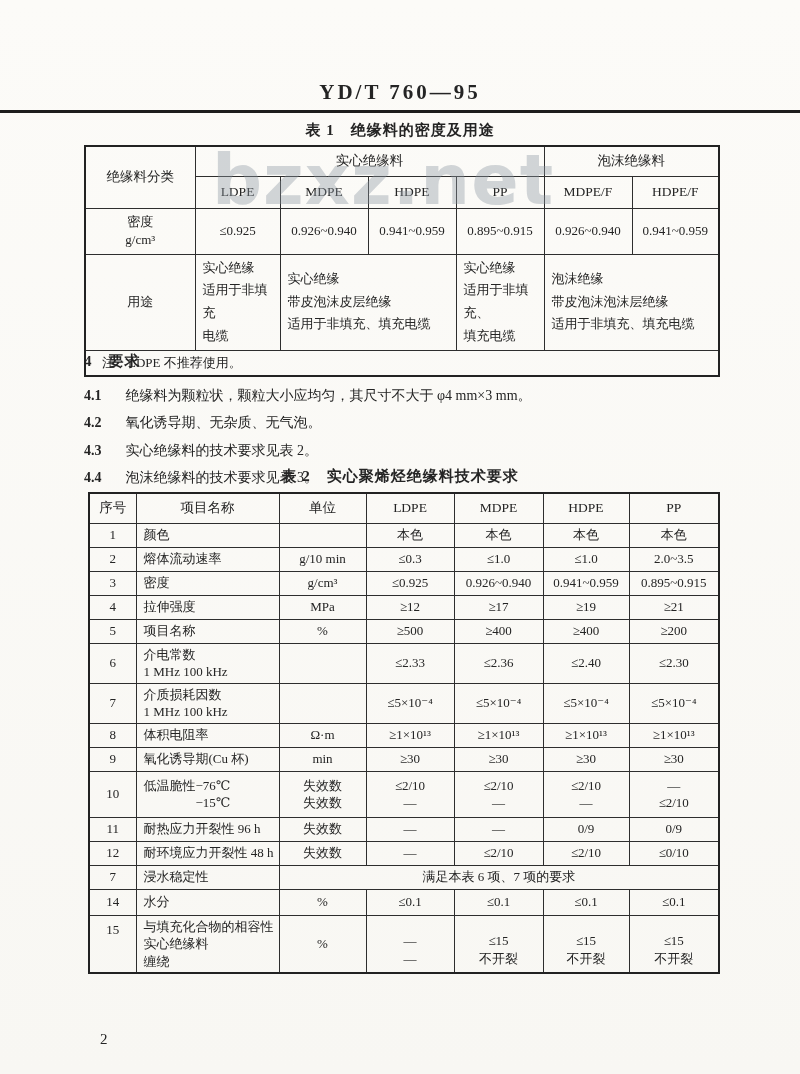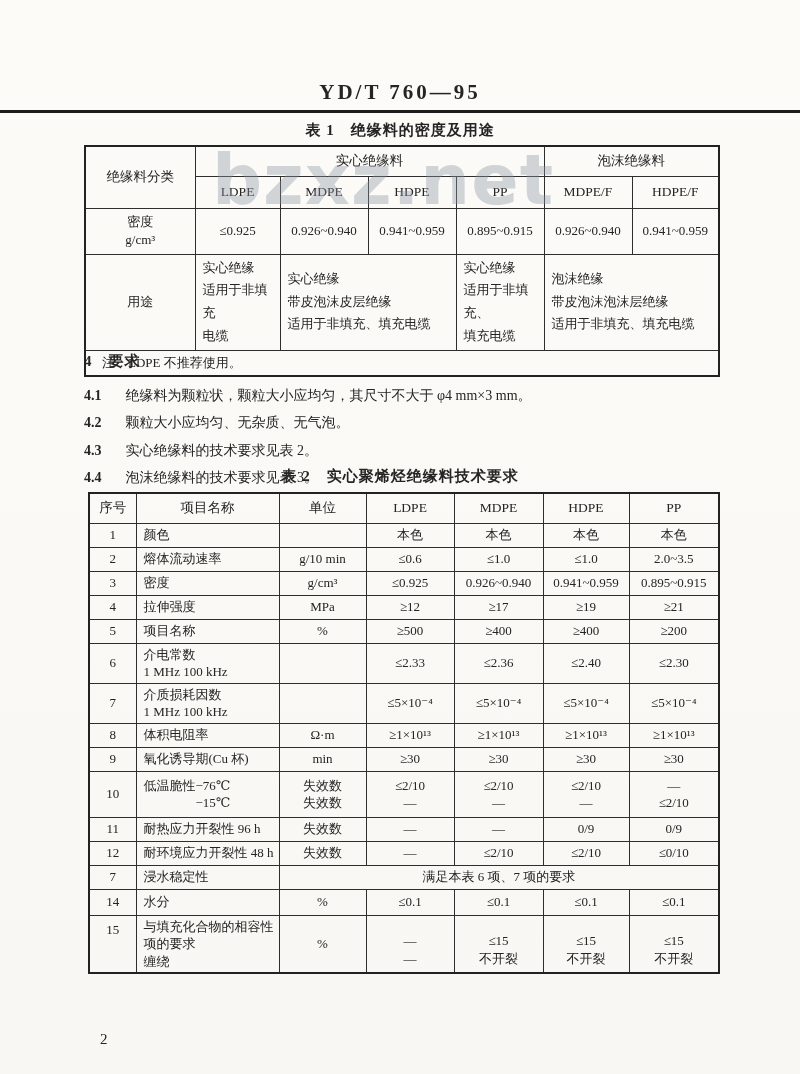--- a/index.html
+++ b/index.html
@@ -126,21 +126,21 @@
   </div>
 
   <div class="sec4">
     <div class="sec4-heading">
       <span class="no">4</span><span>要求</span>
     </div>
     <div class="sec4-item">
       <span class="no">4.1</span><span>绝缘料为颗粒状，颗粒大小应均匀，其尺寸不大于 φ4 mm×3 mm。</span>
     </div>
     <div class="sec4-item">
-      <span class="no">4.2</span><span>颗粒大小应均匀、无杂质、无气泡。</span>
+      <span class="no">4.2</span><span>氧化诱导期、无杂质、无气泡。</span>
     </div>
     <div class="sec4-item">
       <span class="no">4.3</span><span>实心绝缘料的技术要求见表 2。</span>
     </div>
     <div class="sec4-item">
       <span class="no">4.4</span><span>泡沫绝缘料的技术要求见表 3。</span>
     </div>
   </div>
 
   <div class="caption c-t2">表 2　实心聚烯烃绝缘料技术要求</div>
@@ -174,21 +174,21 @@
         <td>本色</td>
         <td>本色</td>
         <td>本色</td>
         <td>本色</td>
       </tr>
 
       <tr style="height:24px">
         <td>2</td>
         <td class="left">熔体流动速率</td>
         <td>g/10 min</td>
-        <td>≤0.6</td>
+        <td>≤0.3</td>
         <td>≤1.0</td>
         <td>≤1.0</td>
         <td>2.0~3.5</td>
       </tr>
 
       <tr style="height:24px">
         <td>3</td>
         <td class="left">密度</td>
         <td>g/cm³</td>
         <td>≤0.925</td>
@@ -307,21 +307,21 @@
         <td>%</td>
         <td>≤0.1</td>
         <td>≤0.1</td>
         <td>≤0.1</td>
         <td>≤0.1</td>
       </tr>
 
       <tr style="height:54px">
         <td style="vertical-align:top;padding-top:5px">15</td>
         <td class="left pre">与填充化合物的相容性
-项的要求
+实心绝缘料
 缠绕</td>
         <td>%</td>
         <td class="pre vb">—
 —</td>
         <td class="pre vb">≤15
 不开裂</td>
         <td class="pre vb">≤15
 不开裂</td>
         <td class="pre vb">≤15
 不开裂</td>

